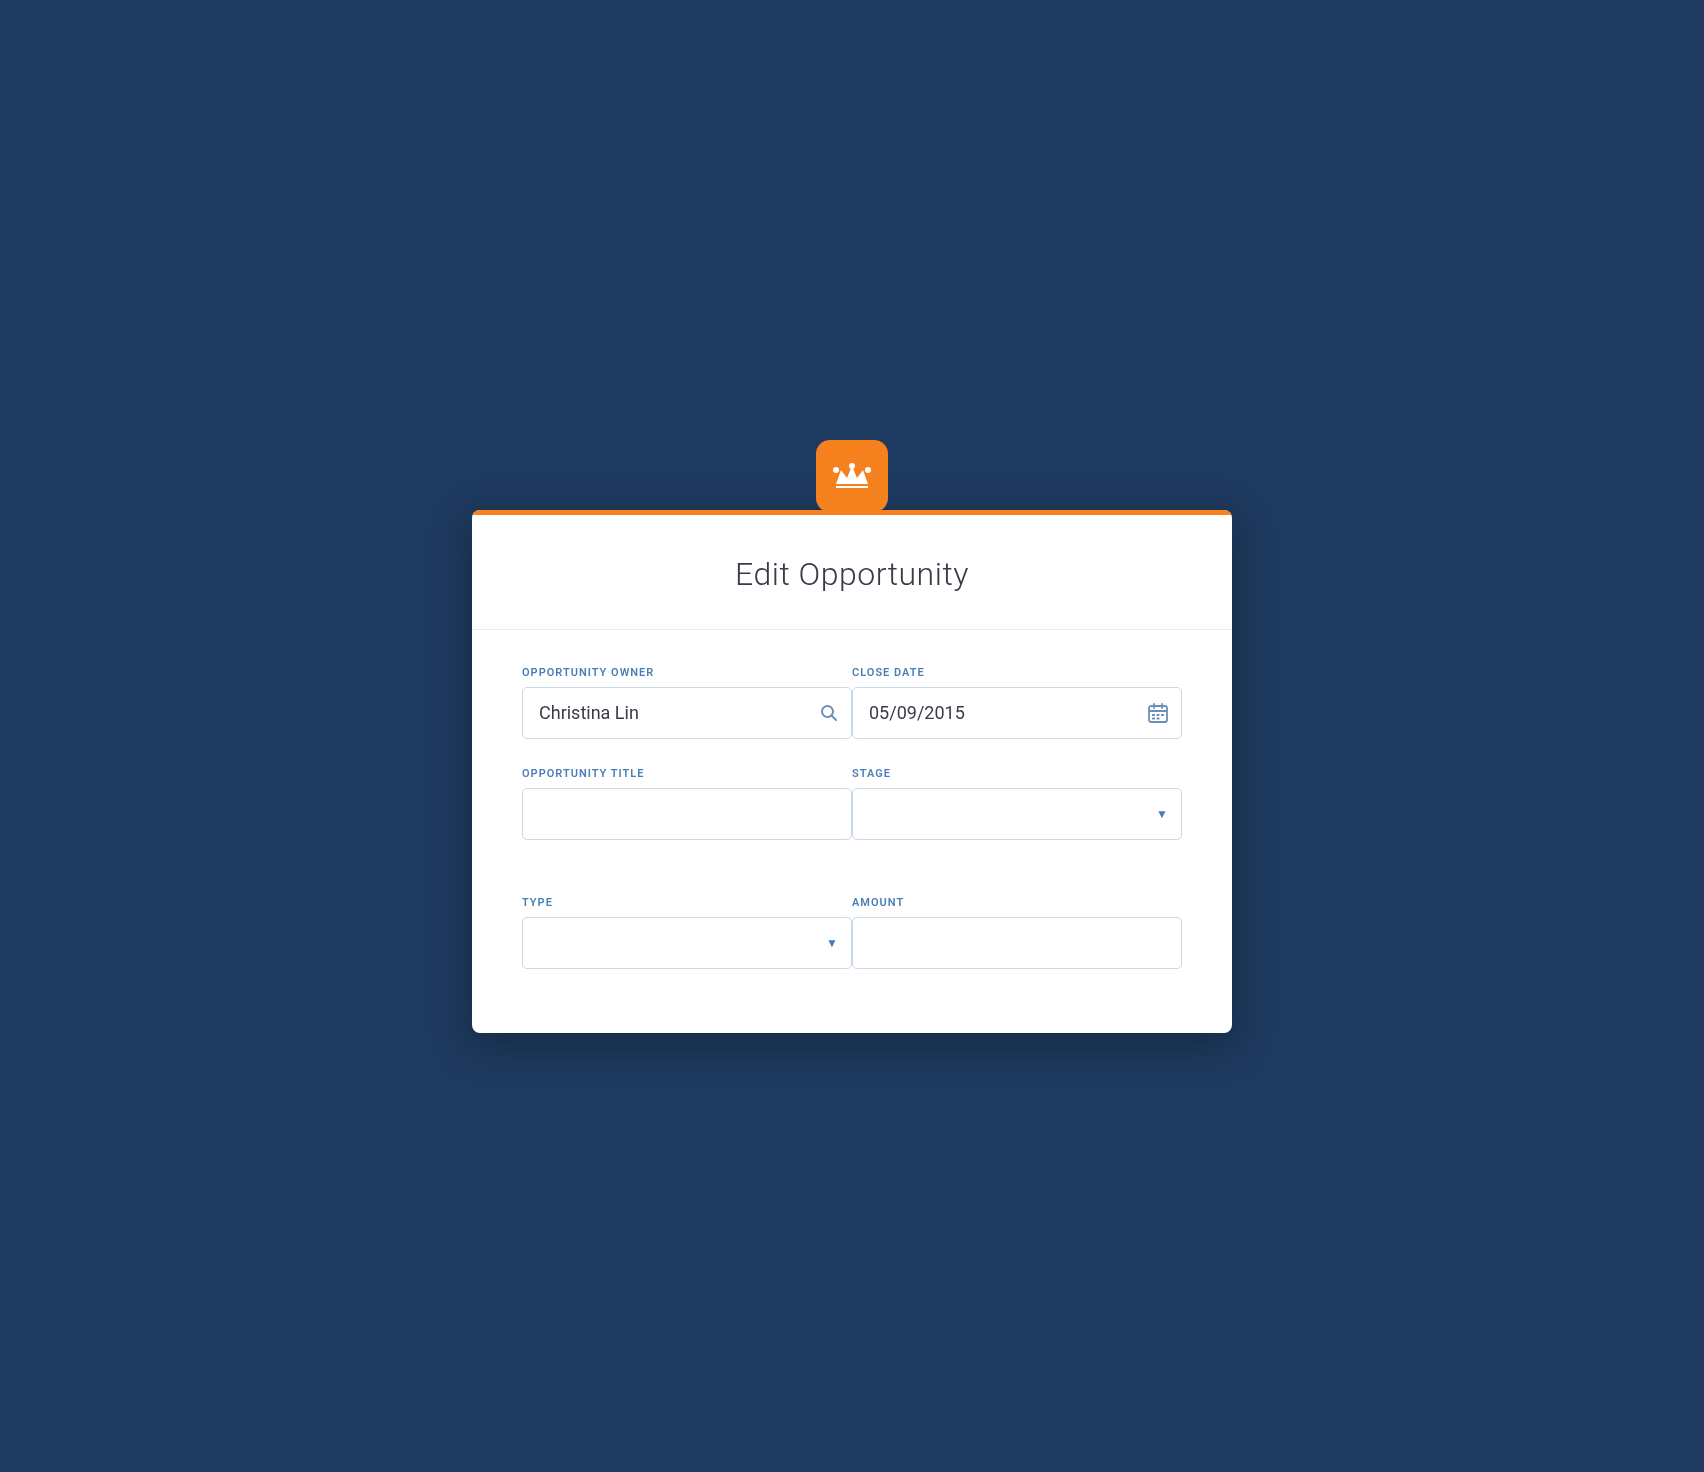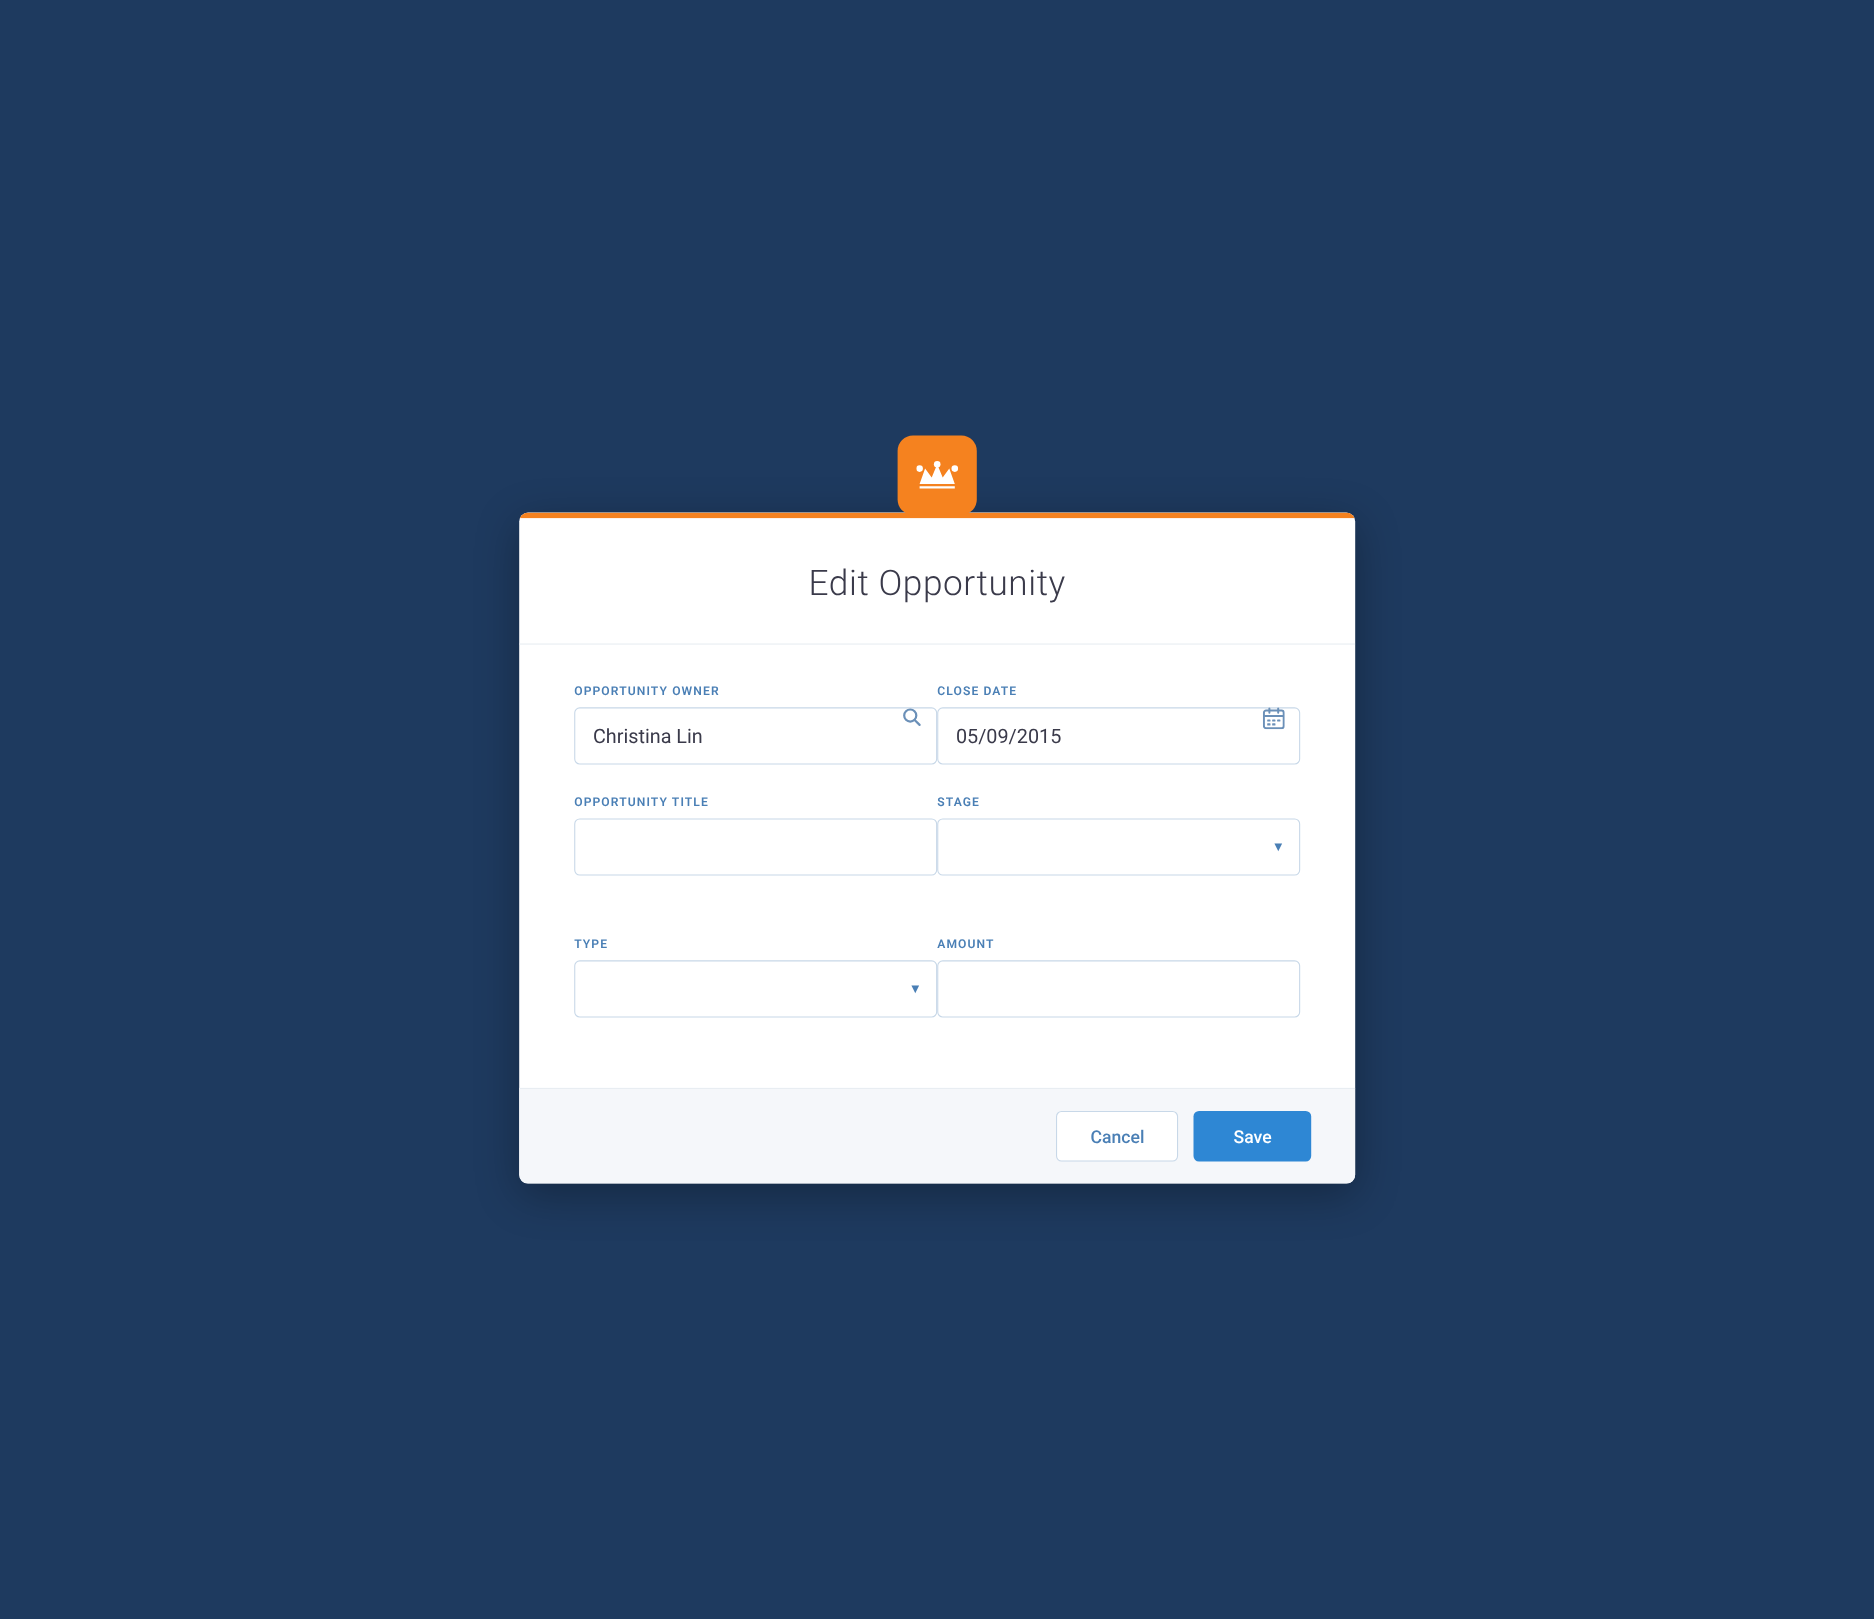--- a/index.html
+++ b/index.html
@@ -89,21 +89,21 @@
       font-weight: 600;
       color: #4a7fb5;
       letter-spacing: 1px;
       text-transform: uppercase;
       margin-bottom: 8px;
     }
 
     .input-wrapper {
       position: relative;
       display: flex;
-      align-items: flex-start;
+      align-items: center;
     }
 
     .form-input {
       width: 100%;
       height: 52px;
       border: 1.5px solid #c8d8e8;
       border-radius: 5px;
       padding: 0 44px 0 16px;
       font-size: 18px;
       color: #3a3a4a;
@@ -295,18 +295,14 @@
         <div class="form-group">
           <label class="form-label">AMOUNT</label>
           <div class="input-wrapper">
             <input type="text" class="form-input no-icon" value="" style="">
           </div>
         </div>
       </div>
 
     </div>
 
-    <div class="modal-footer">
-      <button class="btn-cancel">Cancel</button>
-      <button class="btn-save">Save</button>
-    </div>
   </div>
 </div>
 
 </body></html>

